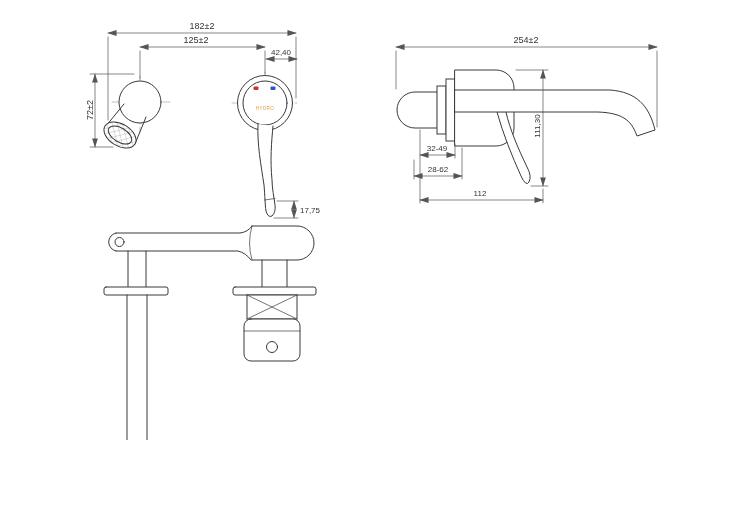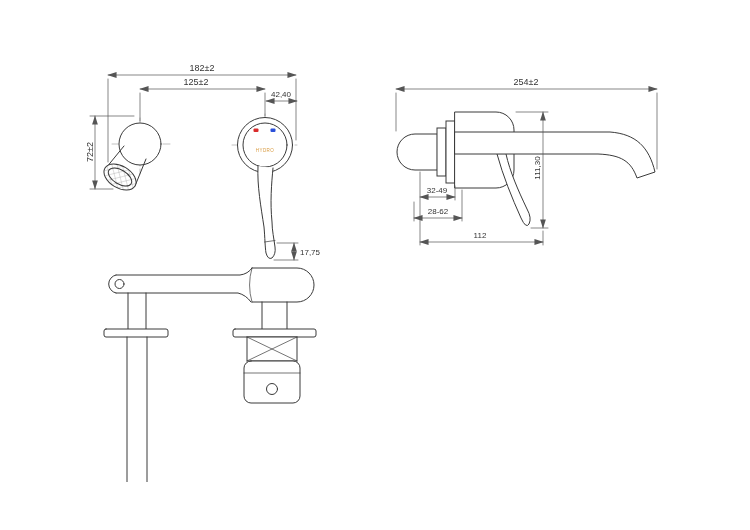--- a/index.html
+++ b/index.html
@@ -2,21 +2,20 @@
 <html><head>
 <meta charset="utf-8">
 <style>
   html,body{margin:0;padding:0;background:#ffffff;}
   .canvas{
     position:relative;
     width:750px;height:440px;
     background:#ffffff;
     font-family:"Liberation Sans", sans-serif;
     overflow:hidden;
-    margin-top:42px;
   }
   svg{display:block;}
   .dimtext{font-family:"Liberation Sans", sans-serif;font-size:9px;fill:#333;}
   .dimtext-sm{font-family:"Liberation Sans", sans-serif;font-size:8px;fill:#333;}
 </style>
 </head>
 <body>
 
 <div class="canvas">
 <svg width="750" height="530" viewBox="0 0 750 530">

